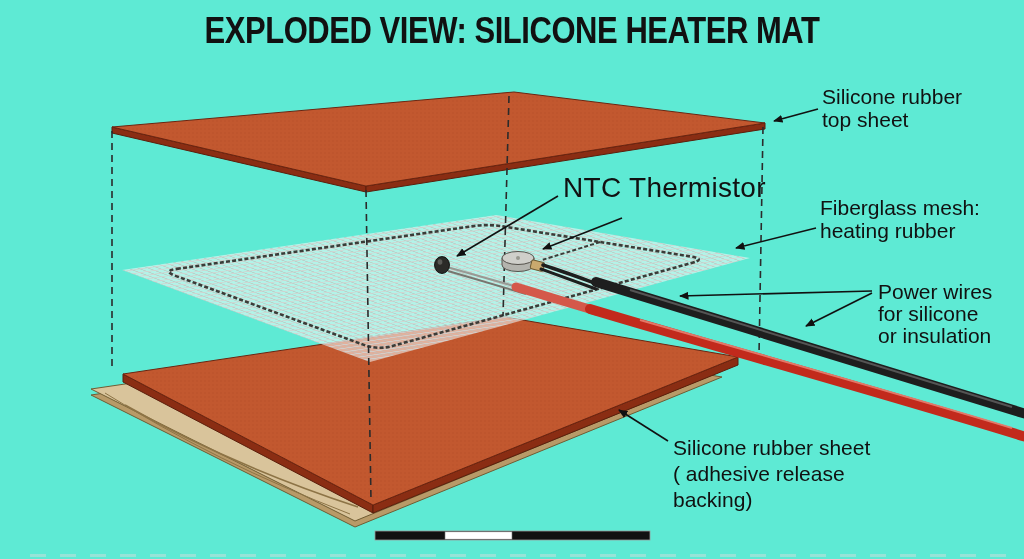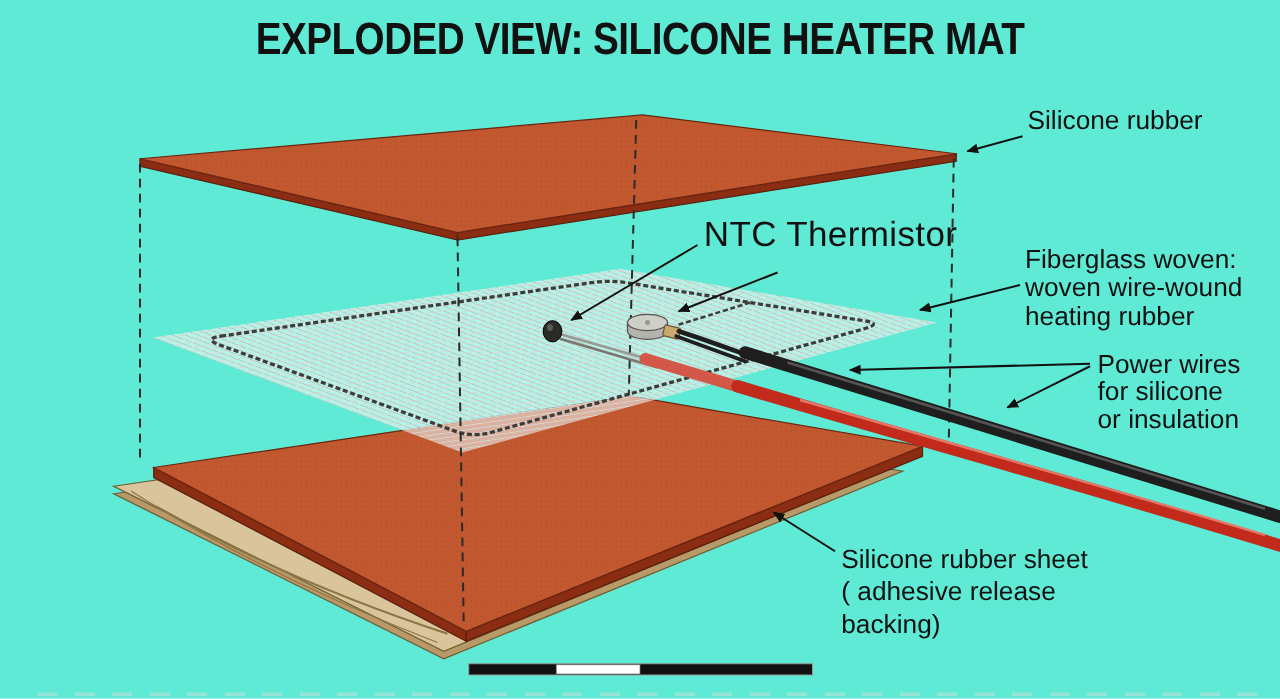--- a/index.html
+++ b/index.html
@@ -114,28 +114,28 @@
     <g>
       <rect x="375" y="531" width="275" height="9" stroke="#999" stroke-width="0.8" fill="#111111"></rect>
       <rect x="445" y="531.8" width="67" height="7.4" stroke="#777" stroke-width="0.6" fill="#ffffff"></rect>
     </g>
   </svg>
 
   <div class="title">EXPLODED VIEW: SILICONE HEATER MAT</div>
 
   <div class="lbl" style="left:822px;top:85px">
     <div>Silicone rubber</div>
+    <div>top sheet</div>
   </div>
 
   <div class="lbl big" style="left:563px;top:176px">NTC Thermistor</div>
 
 
   <div class="lbl" style="left:820px;top:196px">
-    <div>Fiberglass woven:</div>
-    <div>woven wire-wound</div>
+    <div>Fiberglass mesh:</div>
     <div>heating rubber</div>
   </div>
 
   <div class="lbl power" style="left:878px;top:281px">
     <div>Power wires</div>
     <div>for silicone</div>
     <div>or insulation</div>
   </div>
 
   <div class="lbl bottom" style="left:673px;top:435px">

